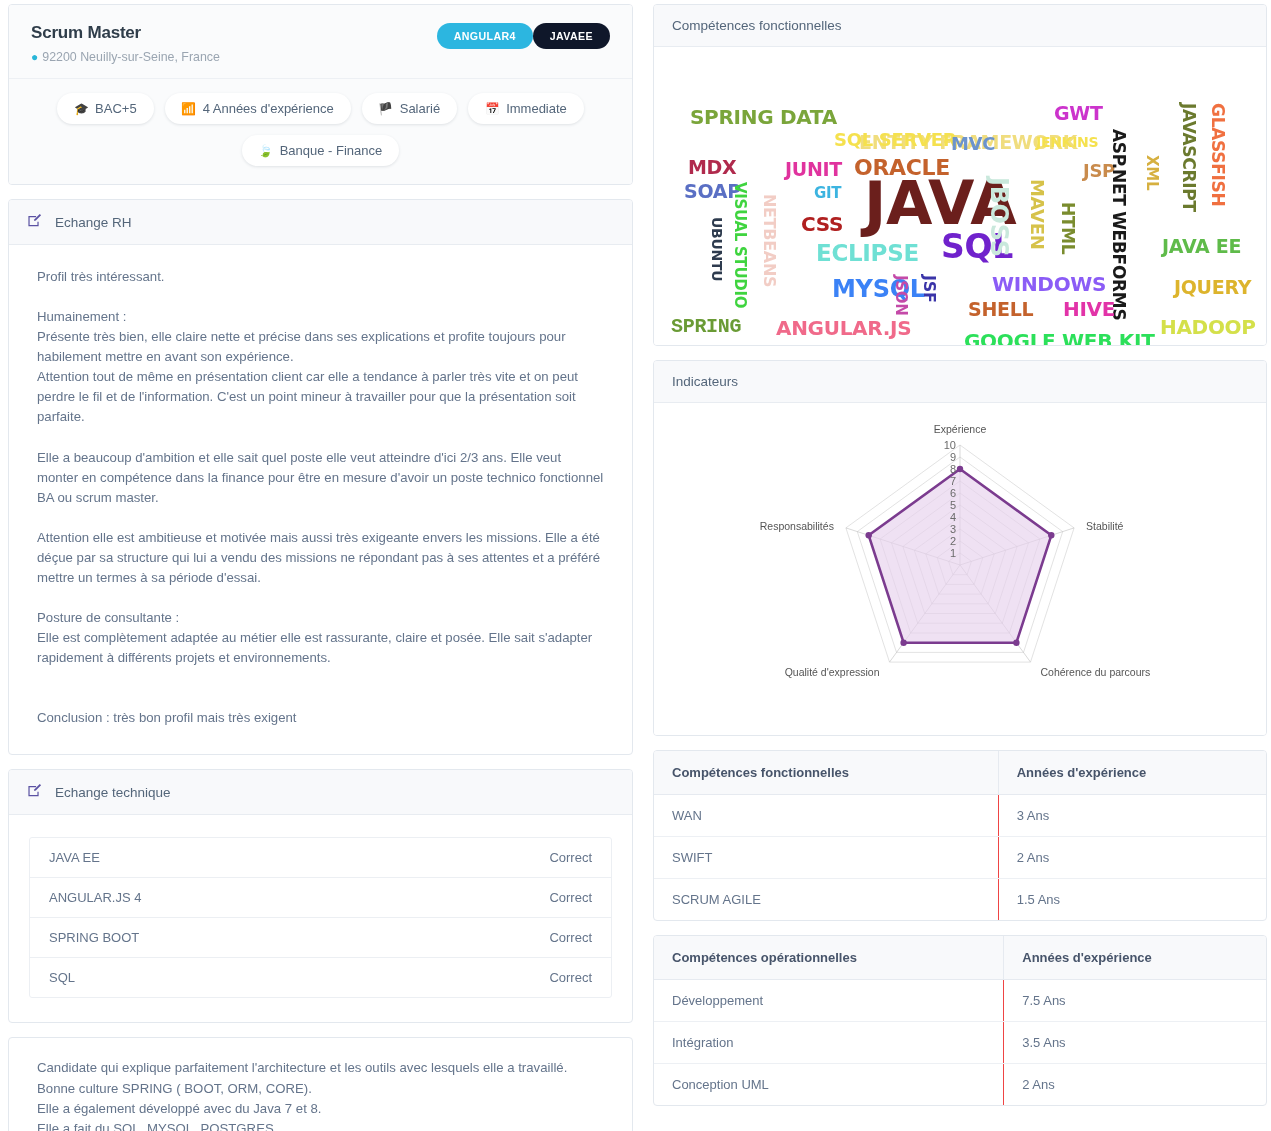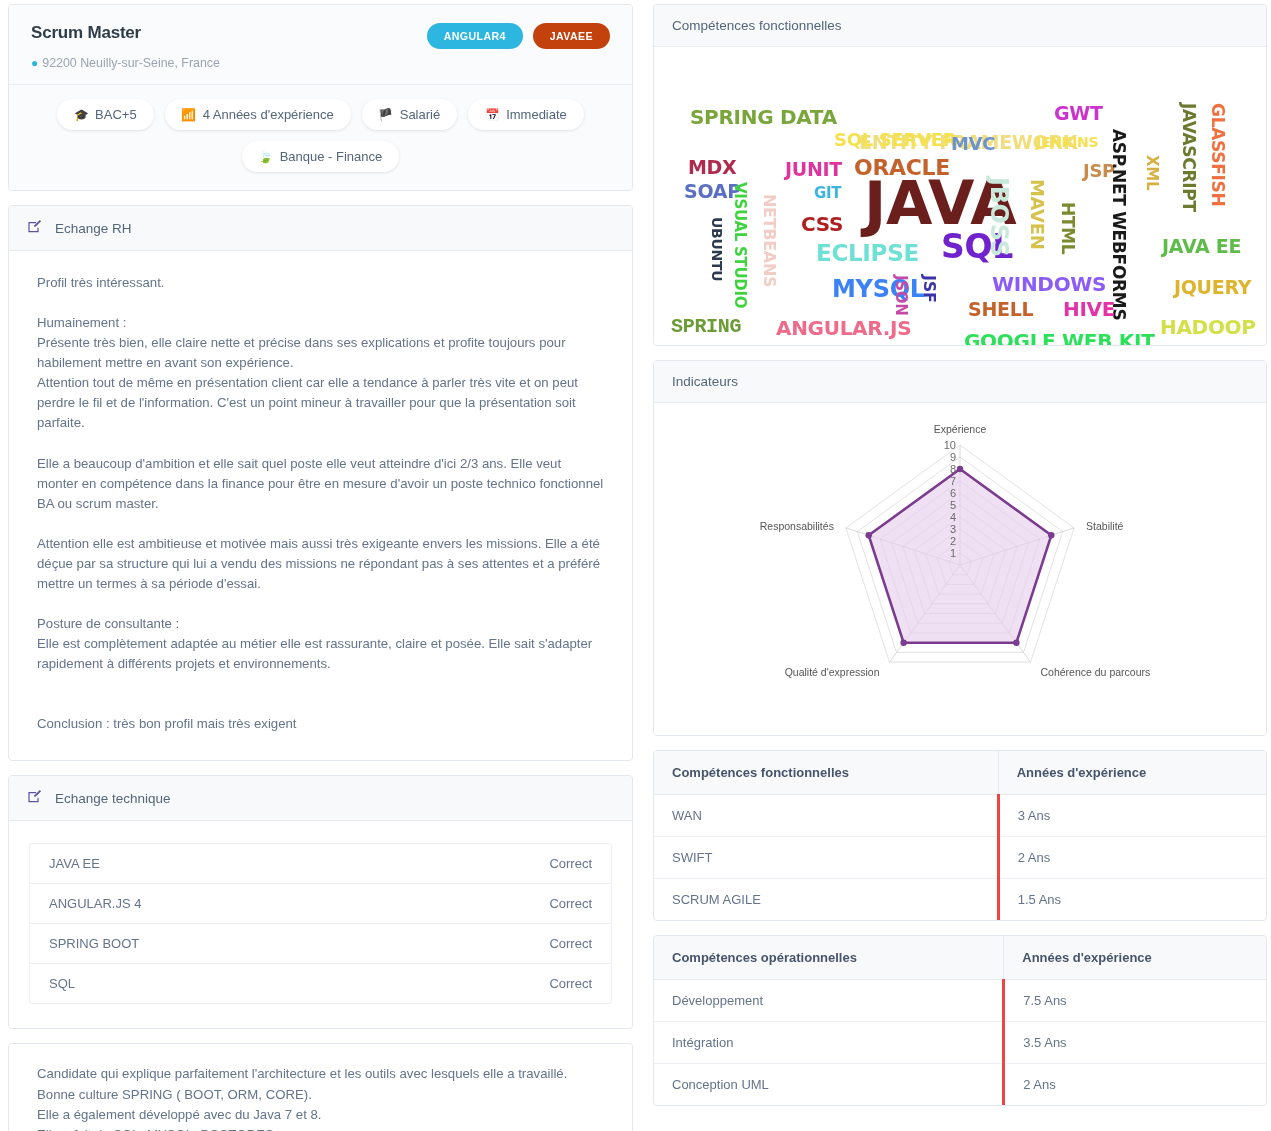--- a/index.html
+++ b/index.html
@@ -46,36 +46,35 @@
     background: #fafbfc;
     padding: 18px 22px 14px 22px;
     position: relative;
     border-bottom: 1px solid #edf0f4;
   }
   .prof-title {
     font-size: 17px;
     font-weight: bold;
     color: #2f3d4a;
     letter-spacing: -0.2px;
-    margin-bottom: 13px;
+    margin-bottom: 7px;
   }
   .prof-loc {
     font-size: 12.4px;
     color: #9aa5b1;
     display: flex;
     align-items: center;
     gap: 4px;
   }
   .pin { color: #29b6d8; font-size: 12px; line-height: 1; }
   .badges {
     position: absolute;
     top: 18px;
     right: 22px;
     display: flex;
-    gap: 10px;
   }
   .badge {
     border-radius: 14px;
     padding: 7px 17px;
     font-size: 10.6px;
     font-weight: bold;
     color: #fff;
     letter-spacing: 0.4px;
     white-space: nowrap;
   }
@@ -163,40 +162,40 @@
     text-align: left;
     border-bottom: 1px solid #e6eaf0;
   }
   table.tbl th.right, table.tbl td.right { text-align: left; }
   table.tbl th.right { border-left: 1px solid #e6eaf0; }
   table.tbl td {
     padding: 13px 18px;
     color: #64748b;
     border-bottom: 1px solid #edf0f4;
   }
-  table.tbl td.right { border-left: 3px solid #ef4444; }
+  table.tbl td.right { border-left: 1px solid #ef4444; }
   table.tbl tr:last-child td { border-bottom: none; }
 </style>
 </head>
 <body>
 
 <div class="page">
 
   <div class="col-left">
 
     <div class="card">
       <div class="prof-head">
         <div class="prof-title">Scrum Master</div>
         <div class="prof-loc">
           <span class="pin">●</span>
           <span>92200 Neuilly-sur-Seine, France</span>
         </div>
         <div class="badges" id="badges">
             <div class="badge" style="background: rgb(44, 182, 224);">ANGULAR4</div>
-            <div class="badge" style="background: #c2410c;">JAVAEE</div>
+            <div class="badge" style="background: #0f172a;">JAVAEE</div>
           </div>
       </div>
       <div class="chips-wrap">
         <div class="chips-row" id="chips1">
             <div class="chip">
               <span class="ic" style="color: rgb(91, 82, 163);">🎓</span>
               <span>BAC+5</span>
             </div>
             <div class="chip">
               <span class="ic" style="color: rgb(232, 86, 63);">📶</span>

